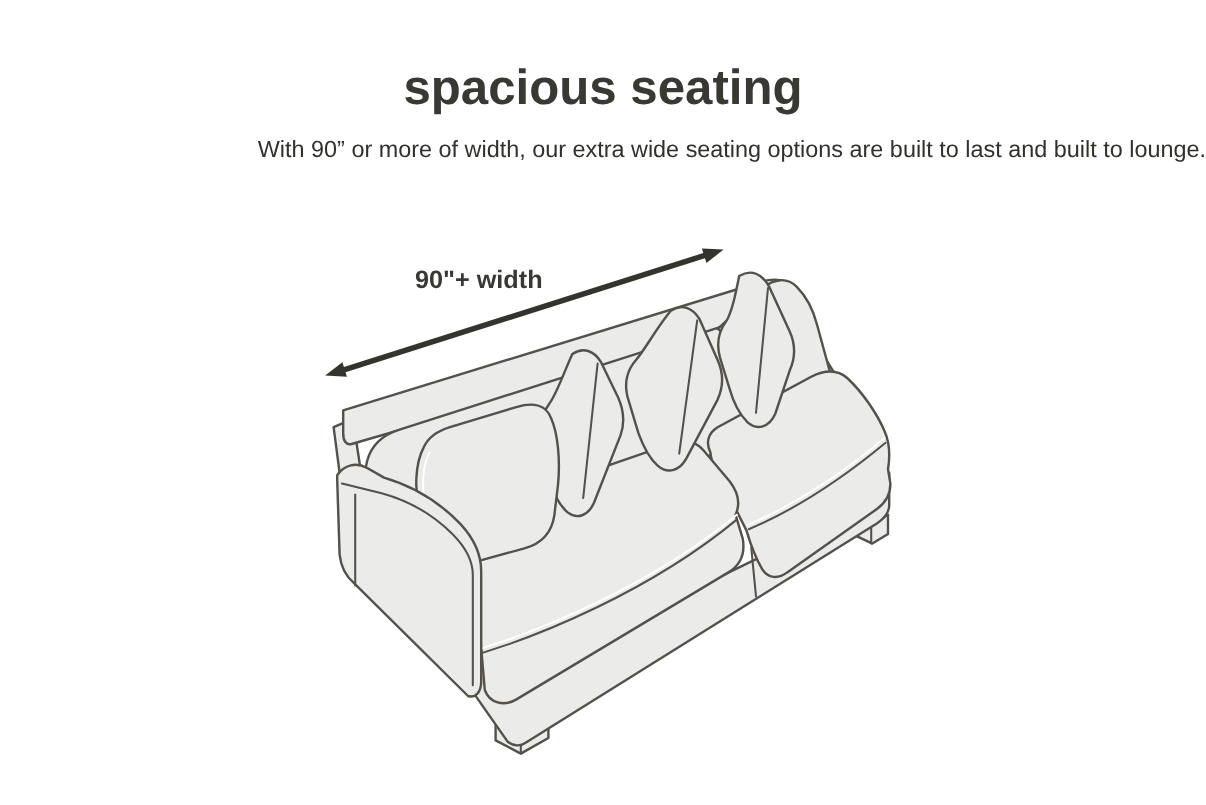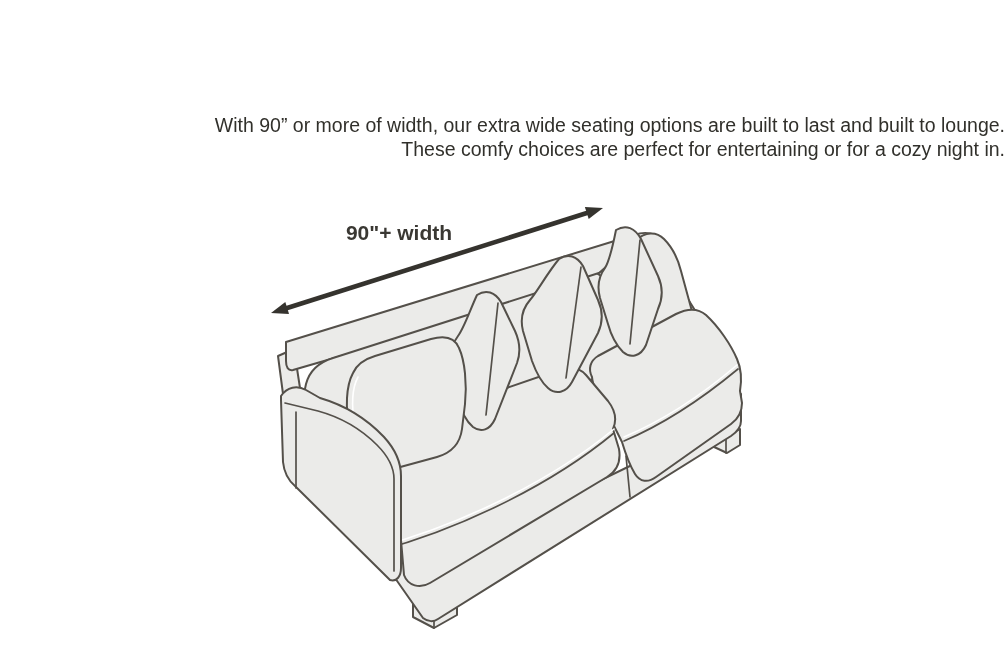--- a/index.html
+++ b/index.html
@@ -34,22 +34,23 @@
   .dim-label{
     font-family:"Liberation Sans", sans-serif;font-size:21px;font-weight:bold;
     fill:var(--title);text-anchor:middle;
   }
 </style>
 </head>
 <body>
 
 <div class="page">
 
+  <h1 class="title">spacious seating</h1>
 
-  <p class="desc"><span>With 90” or more of width, our extra wide seating options are built to last and built to lounge.</span><br><span>These comfy choices are perfect for entertaining or for a cozy night in.</span></p>
+  <p class="desc"><span>With 90” or more of width, our extra wide seating options are built to last and built to lounge.</span><br></p>
 
   <svg class="figure" width="1005" height="671" viewBox="0 0 1005 671">
 
     <g fill="#ebebe9">
 
       <path class="fl" d="M278,356 L294,349 L302,401 L285,409 Z"></path>
 
       <path class="fl" d="M286,342 L634,235 C646,231 656,233 661,241 L667,252 C669,257 665,262 659,264 L293,370 C288,371 286,367 286,361 Z"></path>
 
       <path class="fl" d="M654,244 L696,312 C699,318 699,325 694,329 L685,335 L659,264 Z"></path>

